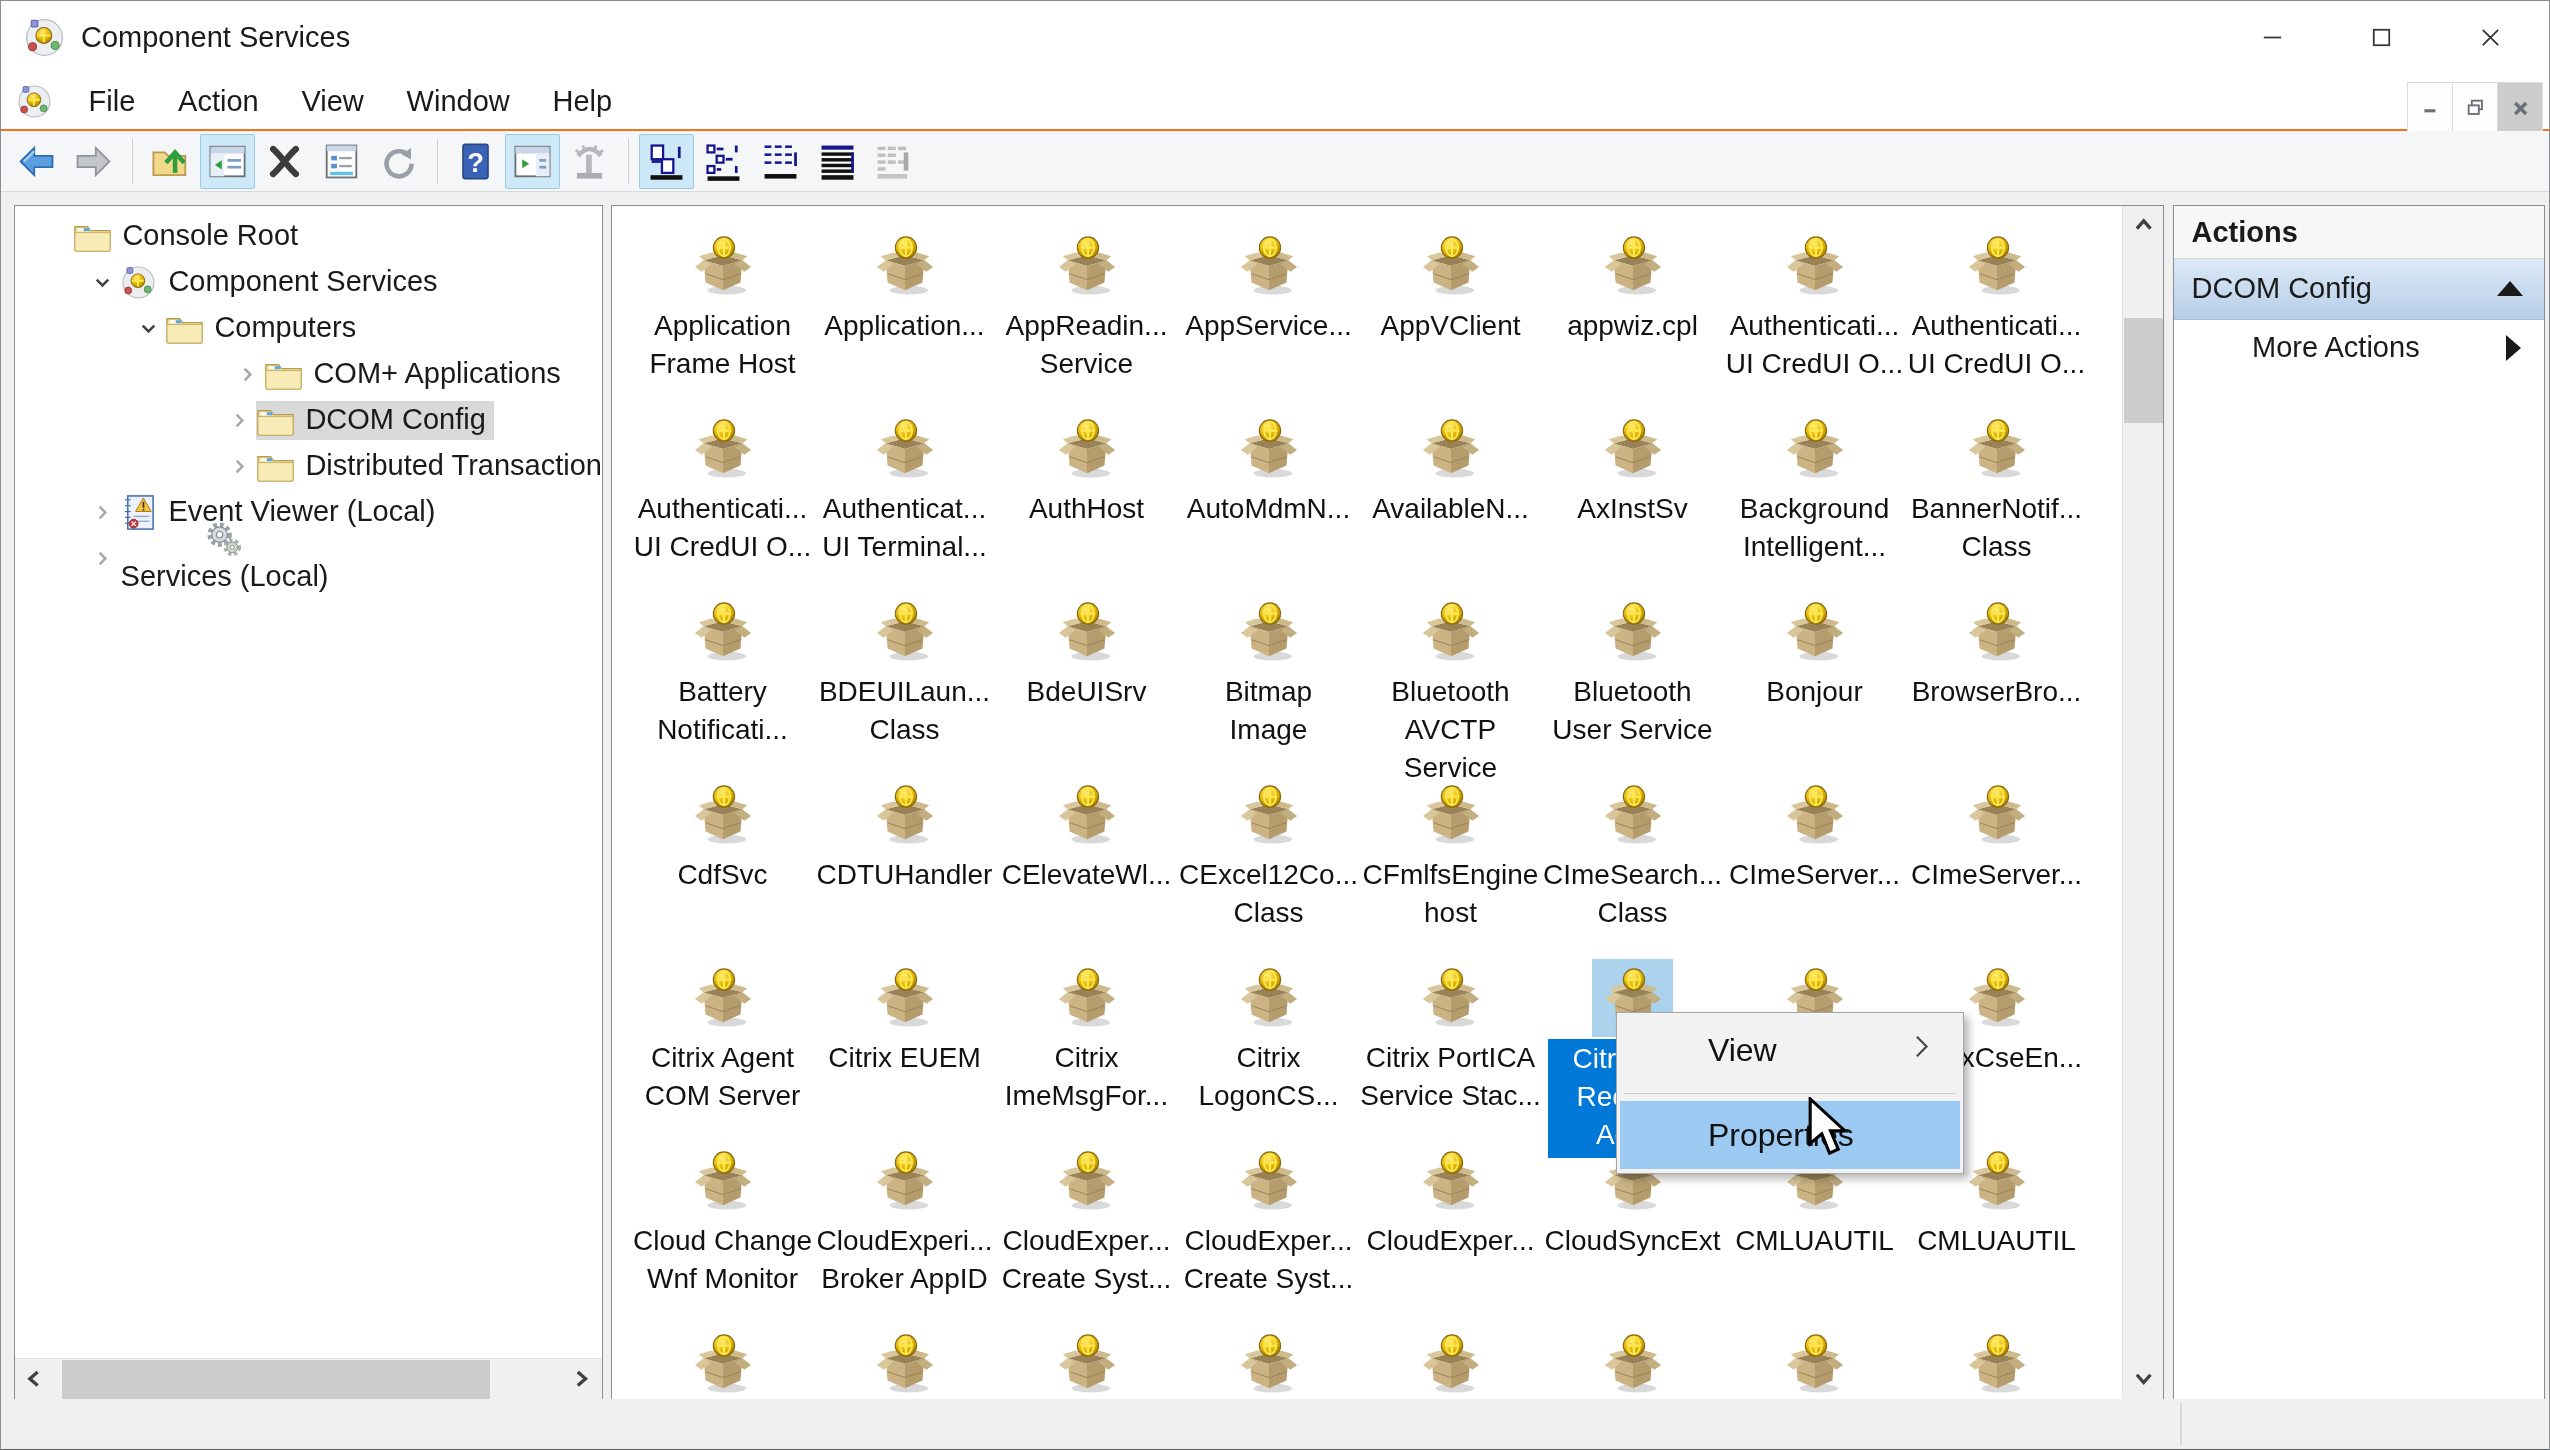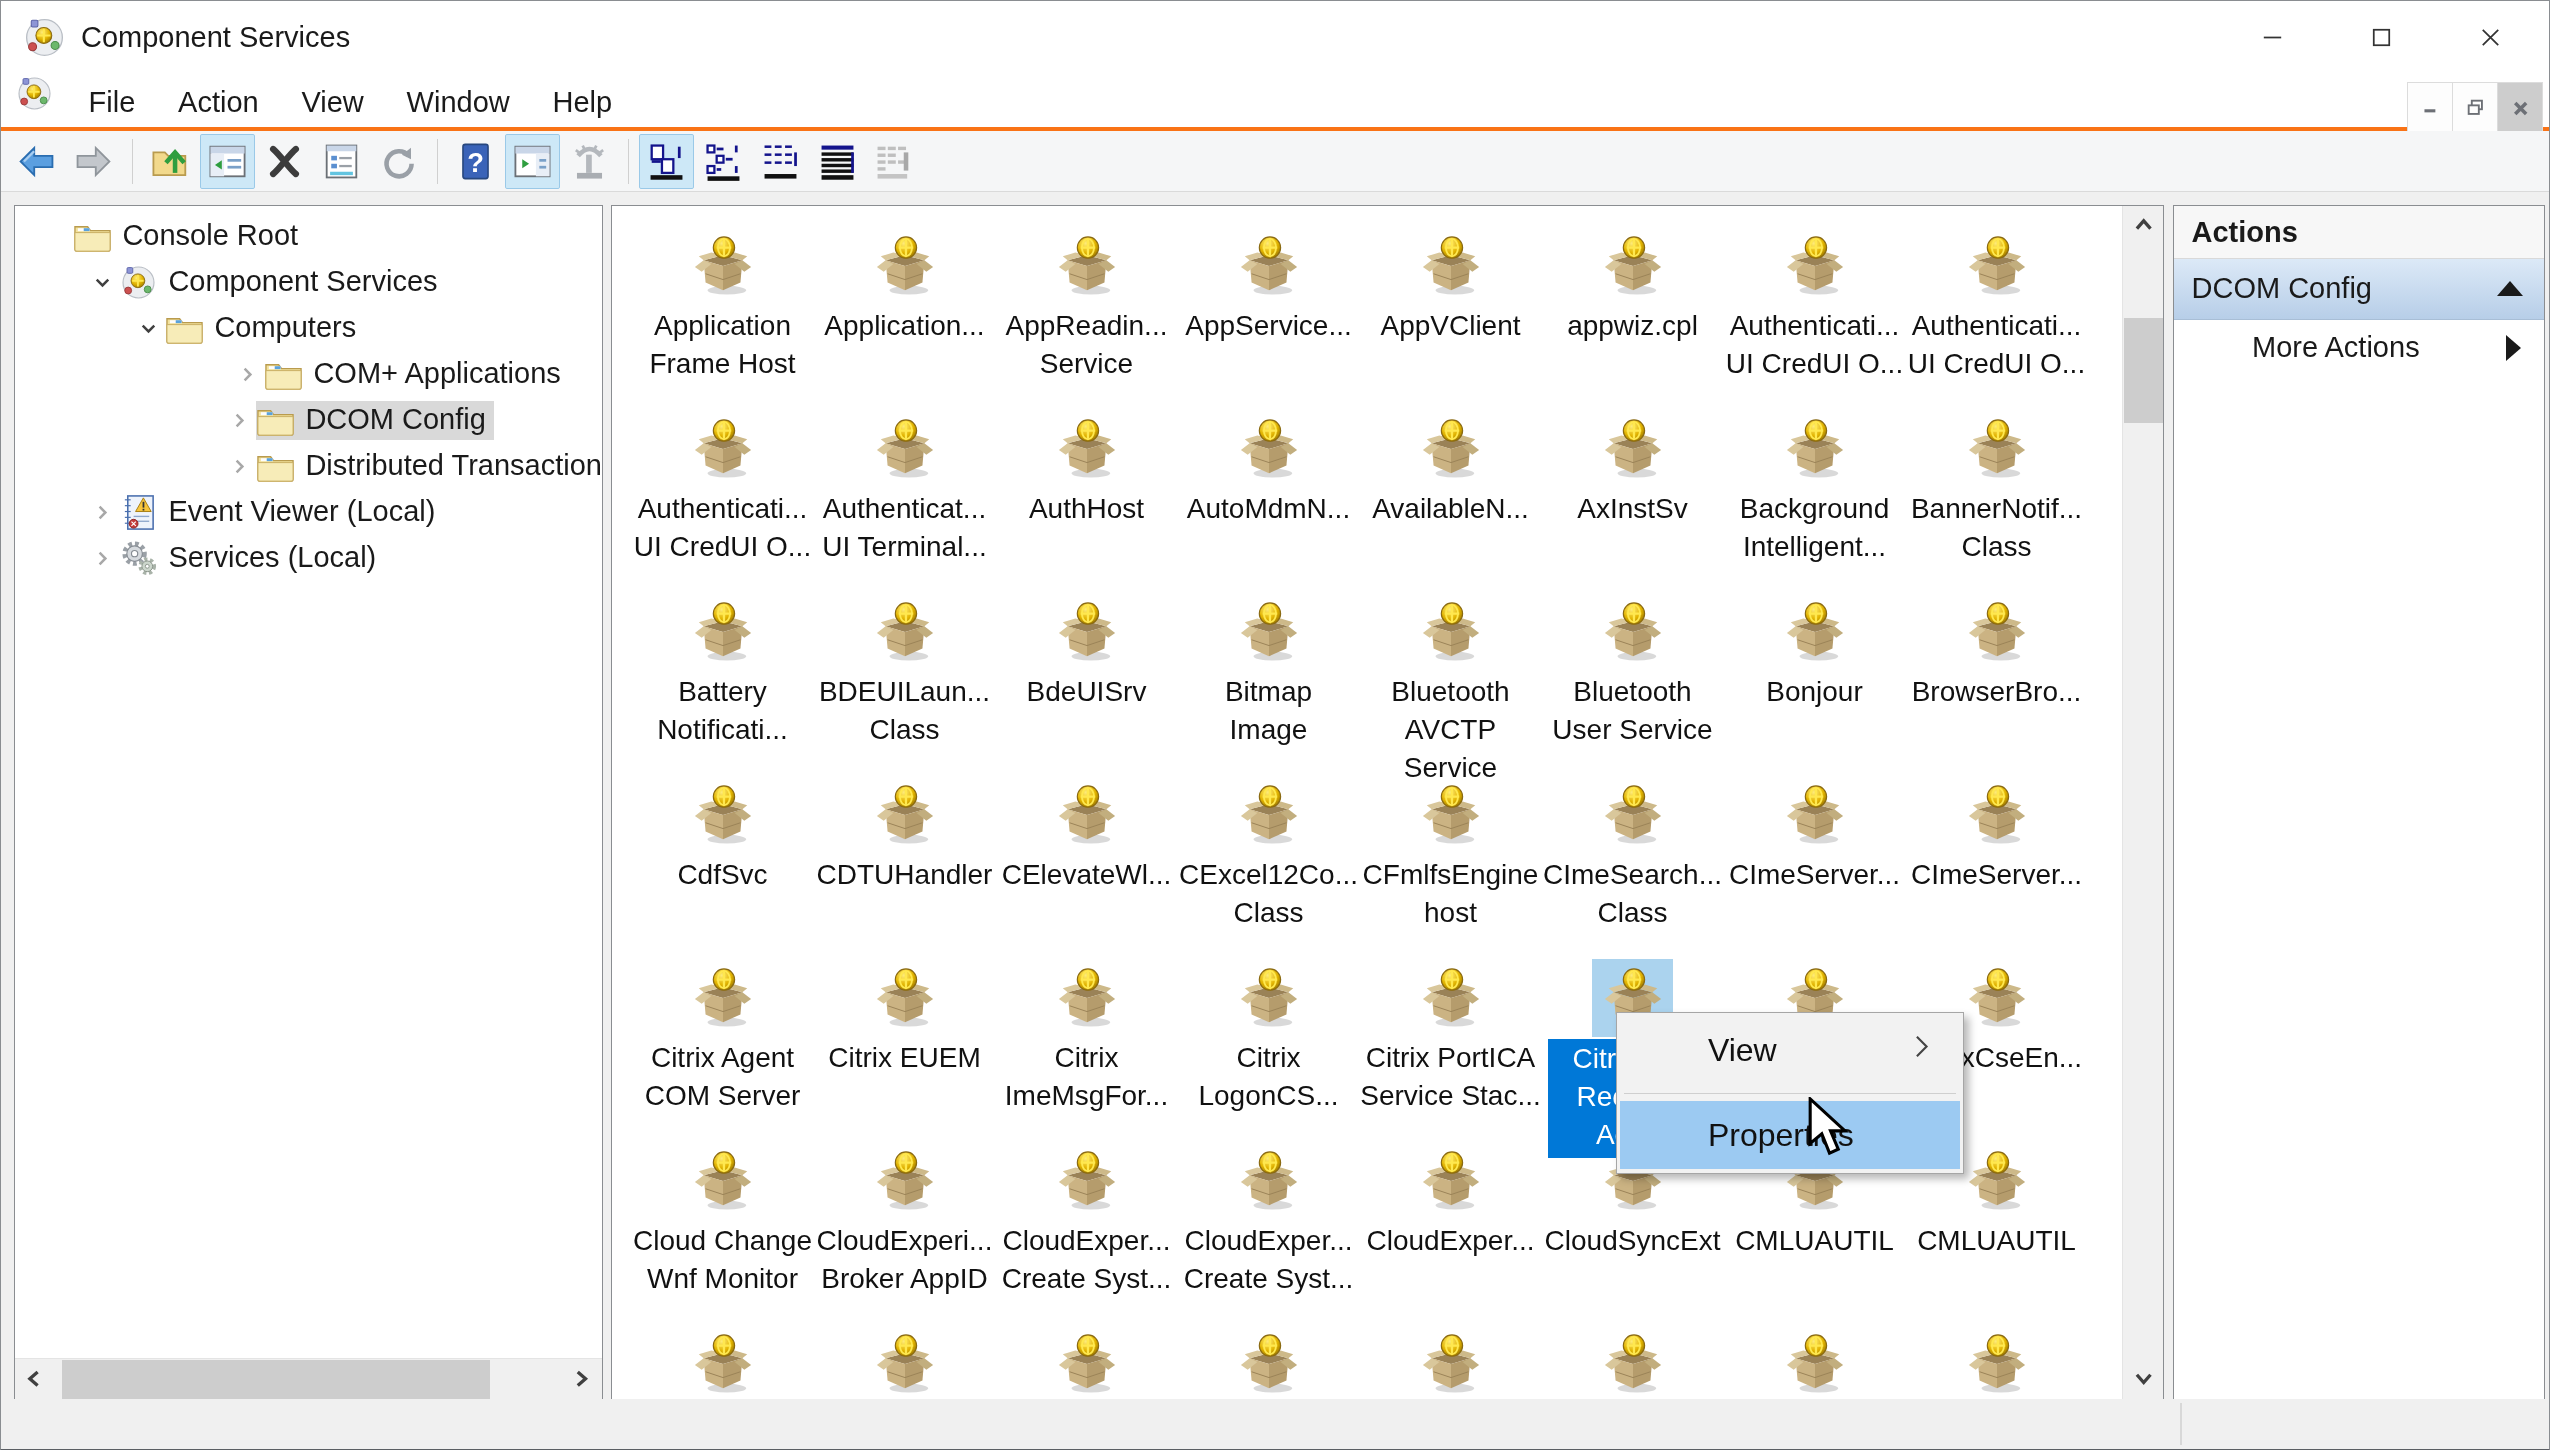--- a/index.html
+++ b/index.html
@@ -11,21 +11,21 @@
   
   .titlebar { position:absolute; left:0; top:0; width:100%; height:73px; background:#fff; }
   .titlebar .appicon { position:absolute; left:21.4px; top:13.6px; width:45px; height:45px; }
   .titlebar .title { position:absolute; left:80px; top:0; height:73px; line-height:73px; font-size:29px; }
   .wincontrols { position:absolute; right:3.9px; top:0; height:73px; display:flex; }
   .wincontrol { width:109px; height:73px; display:flex; align-items:center; justify-content:center; background:transparent; border:none; }
   .wincontrol svg { width:29px; height:29px; }
 
   
   .menubar { position:absolute; left:0; top:73px; width:100%; height:57px; background:#fff;
-             border-bottom:4px solid #f97316; display:flex; align-items:flex-start; }
+             border-bottom:2px solid #f97316; display:flex; align-items:center; }
   .menubar .appicon { width:39px; height:39px; margin:0 13.6px 0 13.6px; }
   .menu-item { font-size:29px; padding:0 21.4px; height:57px; line-height:57px; color:#1a1a1a; }
   .childcontrols { position:absolute; right:5.8px; top:7.8px; display:flex; height:51px; }
   .childbtn { width:46px; height:51px; border:1px solid #dcdcdc; background:#fdfdfd; display:flex; align-items:center; justify-content:center; margin-left:-1px;}
   .childbtn.close { background:#cdcdcd; }
   .childbtn svg { width:23.4px; height:23.4px; }
 
   
   .toolbar { position:absolute; left:0; top:130px; width:100%; height:61px; background:#f5f6f7;
              border-bottom:1px solid #dadada; display:flex; align-items:center; padding-left:7.8px; }
@@ -457,21 +457,21 @@
                 </svg></span>
               <span class="tree-label">Event Viewer (Local)</span>
             </span>
           </div>
           <div class="tree-row" style="padding-left: 71px;">
             <span class="tree-expander">
               <svg viewBox="0 0 26 26">
                 <path d="M10 7 l6 6 -6 6" fill="none" stroke="#a8a8a8" stroke-width="2.6"></path>
               </svg>
             </span>
-            <span class="tree-sel-wrap" style="display: flex; align-items: center;">
+            <span class="tree-sel-wrap" style="display: flex; align-items: center; flex-direction: column;">
               <span class="tree-icon"><svg viewBox="0 0 40 40">
                   <circle cx="16" cy="15" r="9.5" fill="none" stroke="#9aa0a6" stroke-width="6" stroke-dasharray="3.6 2.8"></circle>
                   <circle cx="16" cy="15" r="8" fill="#d6dade" stroke="#868c93" stroke-width="1.2"></circle>
                   <circle cx="16" cy="15" r="3.2" fill="#fff" stroke="#868c93" stroke-width="1.2"></circle>
                   <circle cx="29" cy="28" r="6.5" fill="none" stroke="#a9b3a9" stroke-width="5" stroke-dasharray="3 2.4"></circle>
                   <circle cx="29" cy="28" r="5.5" fill="#ccd6cc" stroke="#8c968c" stroke-width="1"></circle>
                   <circle cx="29" cy="28" r="2" fill="#fff" stroke="#8c968c" stroke-width="1"></circle>
                 </svg></span>
               <span class="tree-label">Services (Local)</span>
             </span>

